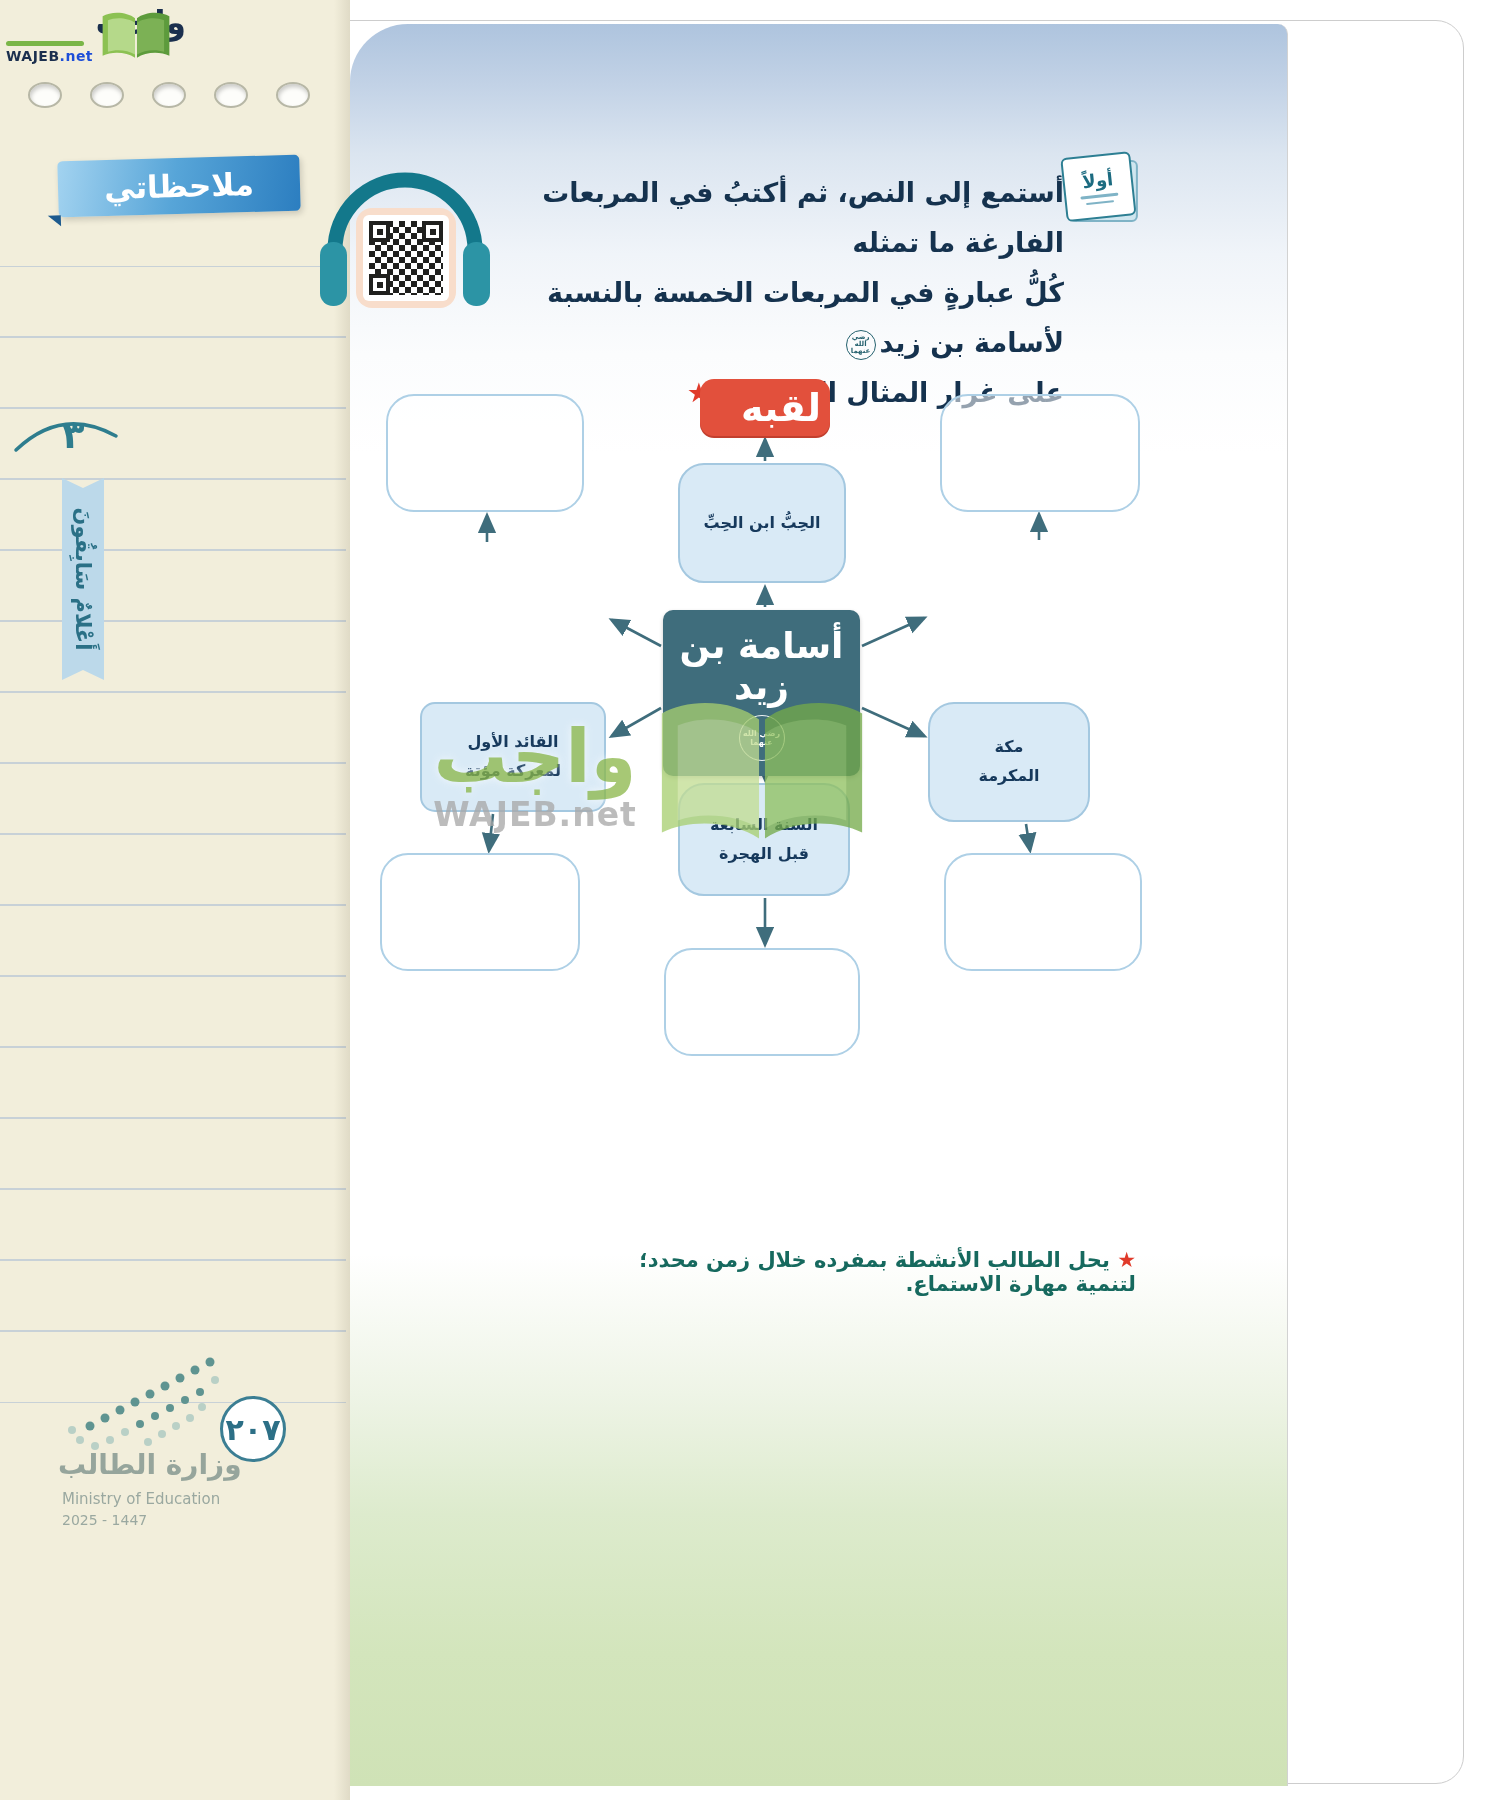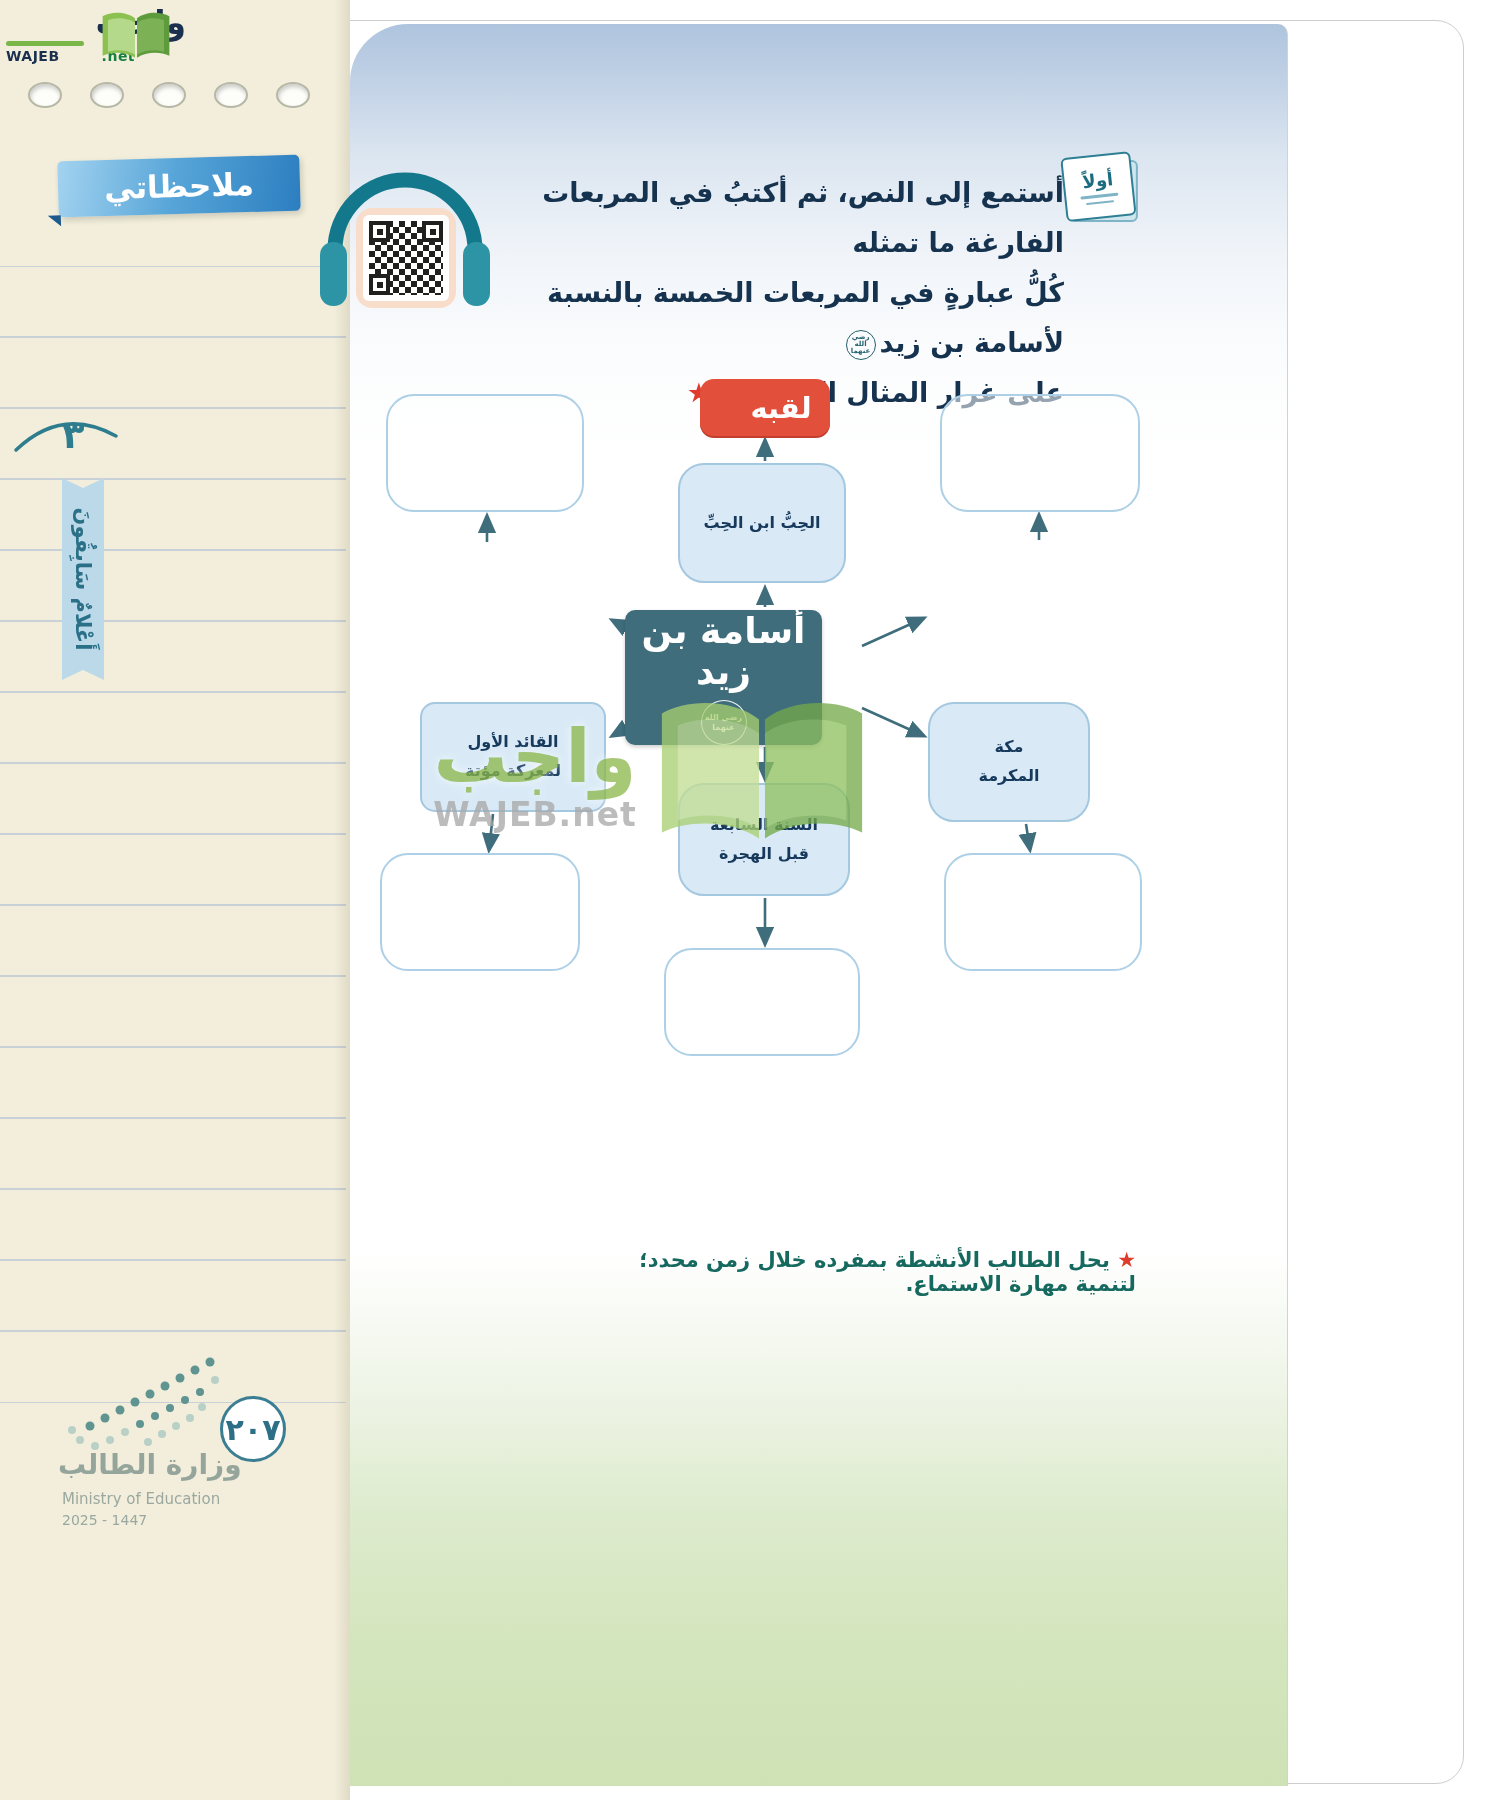--- a/index.html
+++ b/index.html
@@ -16,21 +16,21 @@
   .ruled { position:absolute; left:0; top:196px; width:346px; height:1268px;
     background:repeating-linear-gradient(180deg, transparent 0 69.5px, #c8d1d7 69.5px 71px); }
   .hole { position:absolute; top:82px; width:34px; height:26px; background:#fdfdfa;
     border:2px solid #b7b7a6; border-radius:50%; box-shadow:inset 1px 3px 4px rgba(0,0,0,.2); }
 
   
   .brand { position:absolute; left:6px; top:6px; width:180px; height:66px; }
   .brand-ar { font-size:33px; font-weight:bold; color:#1b2f4e; direction:rtl; line-height:1; }
   .brand-swoosh { width:78px; height:5px; background:#7ab648; border-radius:3px; margin:2px 0 2px 0; }
   .brand-net { font-size:14px; font-weight:bold; color:#1b2f4e; letter-spacing:.5px; }
-  .brand-net .tld { color:#15803d;margin-left:42px; }
+  .brand-net .tld { color:#1d4ed8; }
   .brand-book { position:absolute; left:92px; top:0px; }
 
   
   .notes-ribbon { position:absolute; left:58px; top:158px; width:242px; height:56px;
     background:linear-gradient(100deg,#a3d3f0 0%, #57a5d8 48%, #2c7ec0 100%);
     border-radius:5px; transform:rotate(-1.6deg);
     display:flex; align-items:center; justify-content:center;
     color:#fff; font-weight:bold; font-size:31px; box-shadow:2px 3px 6px rgba(0,0,0,.16); direction:rtl; }
   .notes-ribbon::after { content:""; position:absolute; left:-11px; bottom:-9px;
     border-style:solid; border-width:0 13px 11px 0; border-color:transparent #1d5a8e transparent transparent; }
@@ -91,21 +91,21 @@
   .honorific { display:inline-flex; align-items:center; justify-content:center; width:30px; height:30px;
     border:1.5px solid #24616e; border-radius:50%; font-size:7px; line-height:1; color:#24616e;
     text-align:center; overflow:hidden; vertical-align:middle; margin:0 4px; padding:2px; }
 
   
   .arrows { position:absolute; left:350px; top:350px; width:860px; height:670px; z-index:1; pointer-events:none; }
   .node { position:absolute; z-index:2; display:flex; flex-direction:column; align-items:center;
     justify-content:center; text-align:center; font-weight:bold; color:#16395c; direction:rtl; }
   .node-filled { background:#d9eaf6; border:2px solid #a4c8e0; border-radius:26px; font-size:16px; line-height:1.8; }
   .node-empty { background:rgba(255,255,255,.55); border:2px solid #aed0e6; border-radius:28px; }
-  .node-red { background:#e2503c; color:#fff; border-radius:14px; font-size:29px;
+  .node-red { background:#e2503c; color:#fff; border-radius:14px; font-size:38px;
     box-shadow:0 2px 0 #c23f2e;padding-left:32px; }
   .node-center { background:#3f6d7c; color:#fff; border-radius:10px; font-size:36px; gap:8px;
     box-shadow:0 2px 4px rgba(0,0,0,.2); }
   .seal { width:46px; height:46px; border:1.6px solid rgba(255,255,255,.92); border-radius:50%;
     font-size:8px; font-weight:bold; color:#fff; display:flex; align-items:center; justify-content:center;
     text-align:center; line-height:1.15; padding:3px; overflow:hidden; }
 
   
   .watermark { position:absolute; left:430px; top:686px; width:452px; height:180px; display:flex;
     align-items:center; gap:8px; opacity:.76; z-index:5; pointer-events:none; }
@@ -259,21 +259,21 @@
 
   <div class="node node-filled" style="left:678px; top:463px; width:168px; height:120px; padding:0 8px;">
     <span>الحِبُّ ابن الحِبِّ</span>
   </div>
 
   <div class="node node-empty" style="left:386px; top:394px; width:198px; height:118px;"></div>
   <div class="node node-empty" style="left:940px; top:394px; width:200px; height:118px;"></div>
 
 
 
-  <div class="node node-center" style="left:625px; top:610px; width:197px; height:135px;">
+  <div class="node node-center" style="left:663px; top:610px; width:197px; height:166px;">
     <span>أسامة بن زيد</span>
     <span class="seal">رضي الله عنهما</span>
   </div>
 
   <div class="node node-filled" style="left:420px; top:702px; width:186px; height:110px;border-radius:15px;">
     <span>القائد الأول</span>
     <span>لمعركة مؤتة</span>
   </div>
 
   <div class="node node-filled" style="left:928px; top:702px; width:162px; height:120px;">

